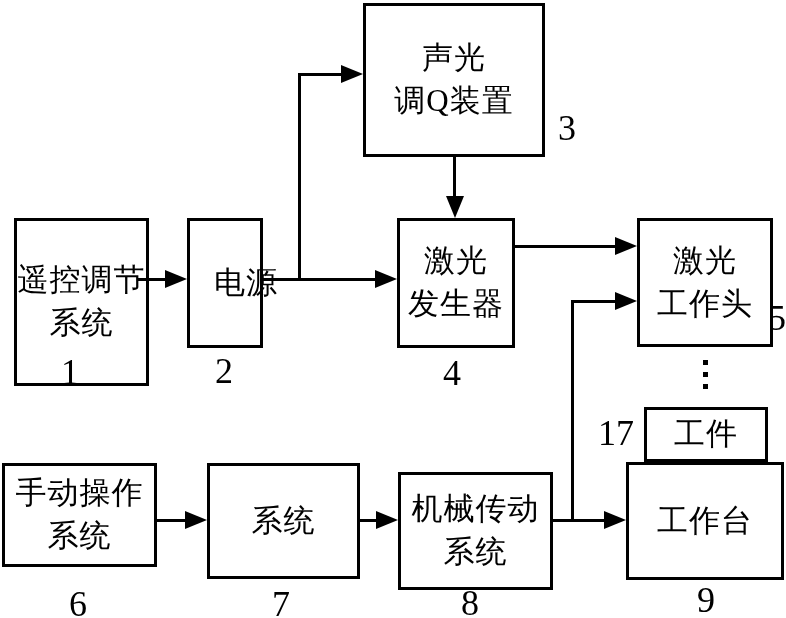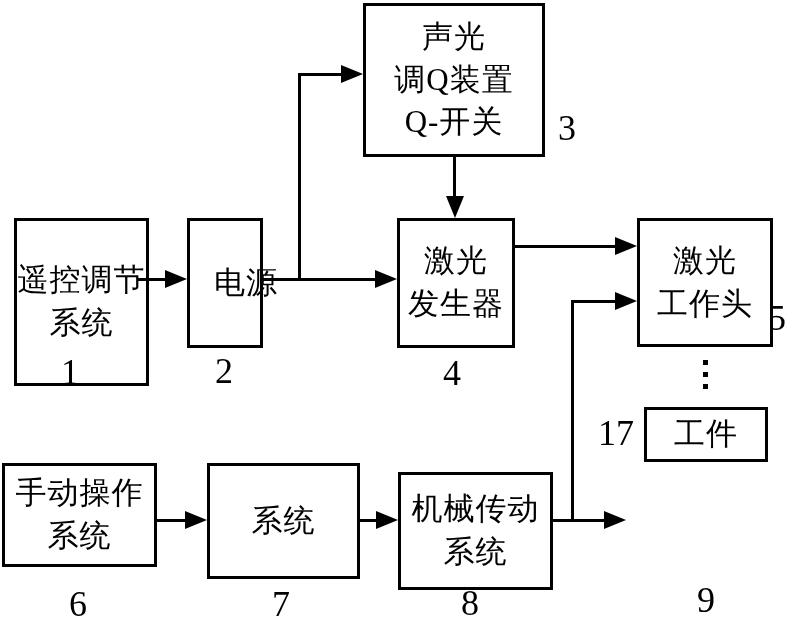--- a/index.html
+++ b/index.html
@@ -38,21 +38,20 @@
     <span class="bl">系统</span>
   </div>
 
   <div class="box" style="left:187px;top:218px;width:76px;height:130px;padding-left:42px;">
     <span class="bl">电源</span>
   </div>
 
   <div class="box" style="left:363px;top:3px;width:182px;height:154px;">
     <span class="bl">声光</span>
     <span class="bl">调Q装置</span>
-    <span class="bl">Q-开关</span>
   </div>
 
   <div class="box" style="left:397px;top:218px;width:118px;height:130px;">
     <span class="bl">激光</span>
     <span class="bl">发生器</span>
   </div>
 
   <div class="box" style="left:637px;top:218px;width:136px;height:129px;">
     <span class="bl">激光</span>
     <span class="bl">工作头</span>
@@ -65,20 +64,23 @@
 
   <div class="box" style="left:207px;top:463px;width:153px;height:116px;">
     <span class="bl">系统</span>
   </div>
 
   <div class="box" style="left:398px;top:472px;width:155px;height:118px;">
     <span class="bl">机械传动</span>
     <span class="bl">系统</span>
   </div>
 
+  <div class="box" style="left:626px;top:462px;width:158px;height:118px;">
+    <span class="bl">工作台</span>
+  </div>
 
   <div class="box" style="left:644px;top:407px;width:124px;height:55px;">
     <span class="bl">工件</span>
   </div>
 
   
   <div class="num" style="left:70px;top:372px;">1</div>
   <div class="num" style="left:224px;top:371px;">2</div>
   <div class="num" style="left:567px;top:128px;">3</div>
   <div class="num" style="left:452px;top:373px;">4</div>

